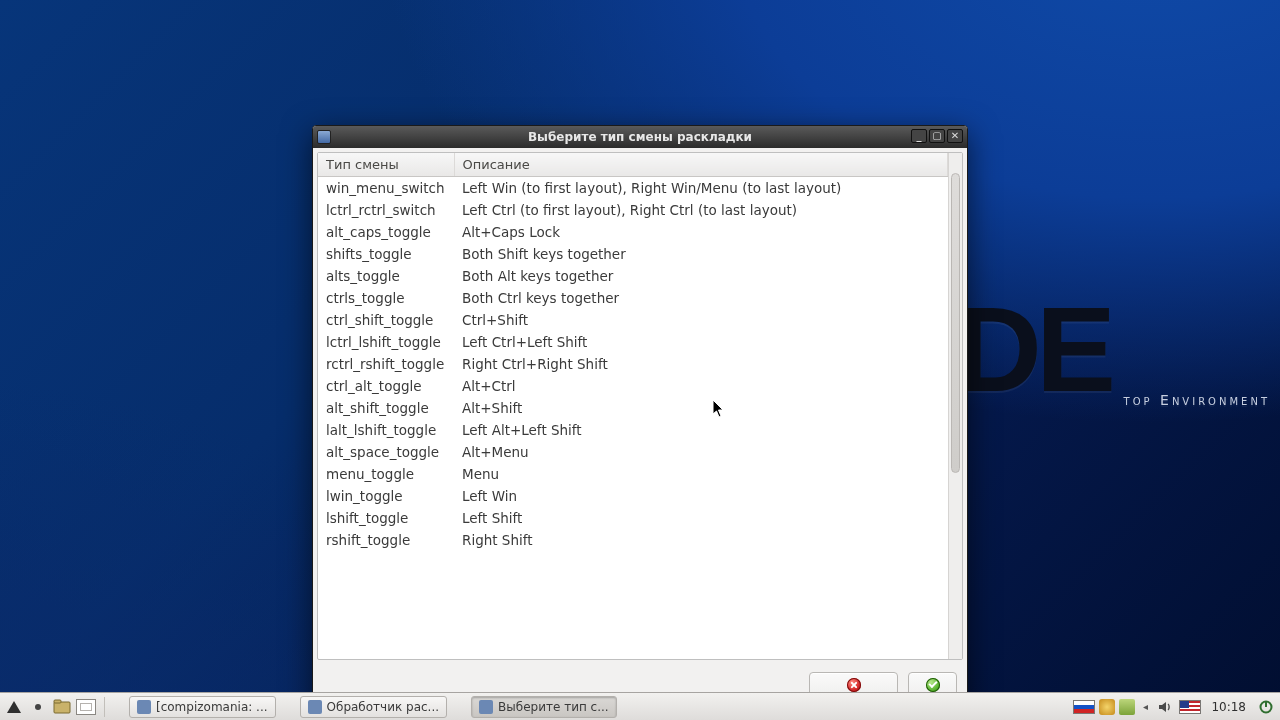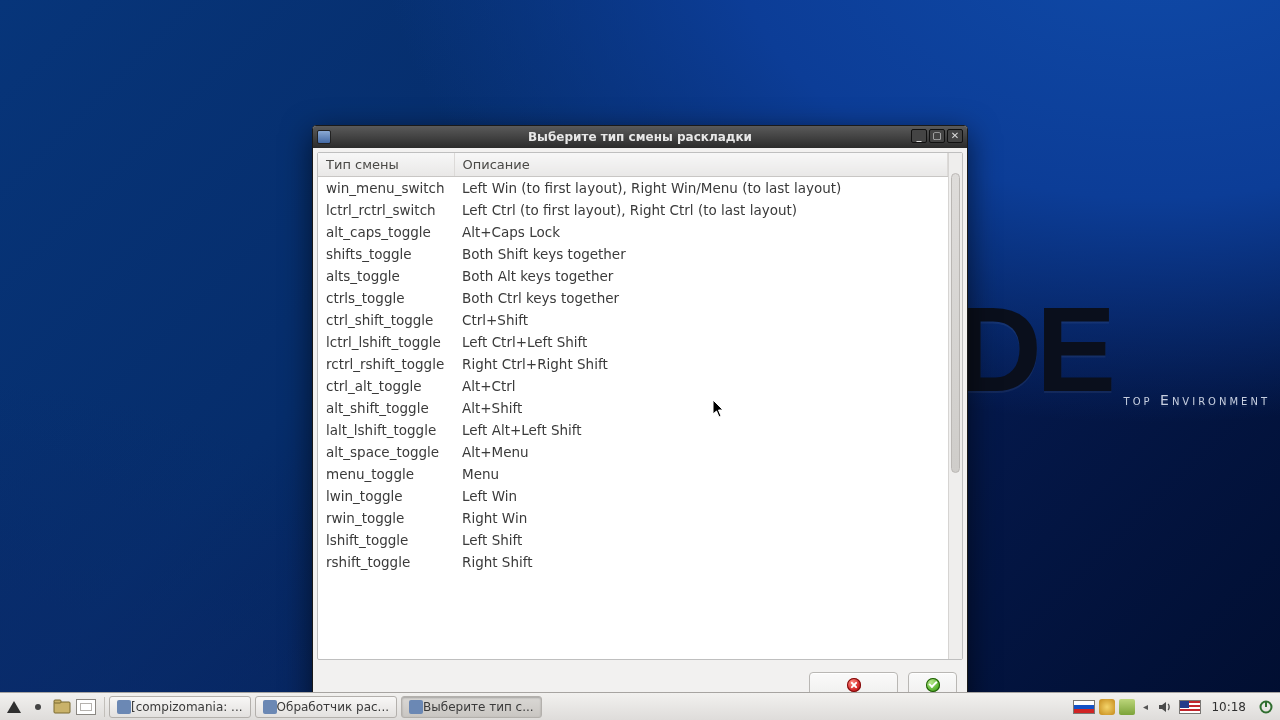--- a/index.html
+++ b/index.html
@@ -168,24 +168,25 @@
     display: inline-flex; align-items: center; justify-content: center;
   }
   .menu-icon svg { display:block; }
   .dot { width: 6px; height: 6px; background:#444; border-radius:50%; }
   .winswitch { width: 22px; height: 16px; background:#fff; border:1px solid #8a8782; position:relative; }
   .winswitch::before { content:""; position:absolute; inset:3px; border:1px solid #b5b2ae; }
   .taskbtn {
     height: 22px; max-width: 160px;
     background: linear-gradient(#f8f7f6,#e3e1df);
     border: 1px solid #b3b0ac; border-radius: 3px;
-    display: inline-flex; align-items: center; 
+    display: inline-flex; align-items: center; gap: 5px;
     padding: 0 7px; color: #3a3a3a;
     overflow: hidden; white-space: nowrap; text-overflow: ellipsis;
     cursor: pointer;
+    margin-left: 20px;
   }
   .taskbtn.active { background: linear-gradient(#dad8d5,#c9c6c2); box-shadow: inset 0 1px 2px rgba(0,0,0,.25); }
   .taskbtn .tico { width: 14px; height: 14px; background:#6b88b4; border-radius:2px; }
   .flag {
     width: 22px; height: 14px; border: 1px solid #7a7774; position: relative;
     background: linear-gradient(to bottom, #fff 0 33%, #1452c6 33% 66%, #d02424 66% 100%);
   }
   .usflag {
     width: 22px; height: 14px; border: 1px solid #7a7774; position: relative;
     background: repeating-linear-gradient(#c1272d 0 2px,#fff 2px 4px);
@@ -289,24 +290,20 @@
               </tr>
               <tr>
                 <td>menu_toggle</td>
                 <td>Menu</td>
               </tr>
               <tr>
                 <td>lwin_toggle</td>
                 <td>Left Win</td>
               </tr>
               <tr>
-                <td>rwin_toggle</td>
-                <td>Right Win</td>
-              </tr>
-              <tr>
                 <td>lshift_toggle</td>
                 <td>Left Shift</td>
               </tr>
               <tr>
                 <td>rshift_toggle</td>
                 <td>Right Shift</td>
               </tr>
             </tbody>
         </table>
       </div>

